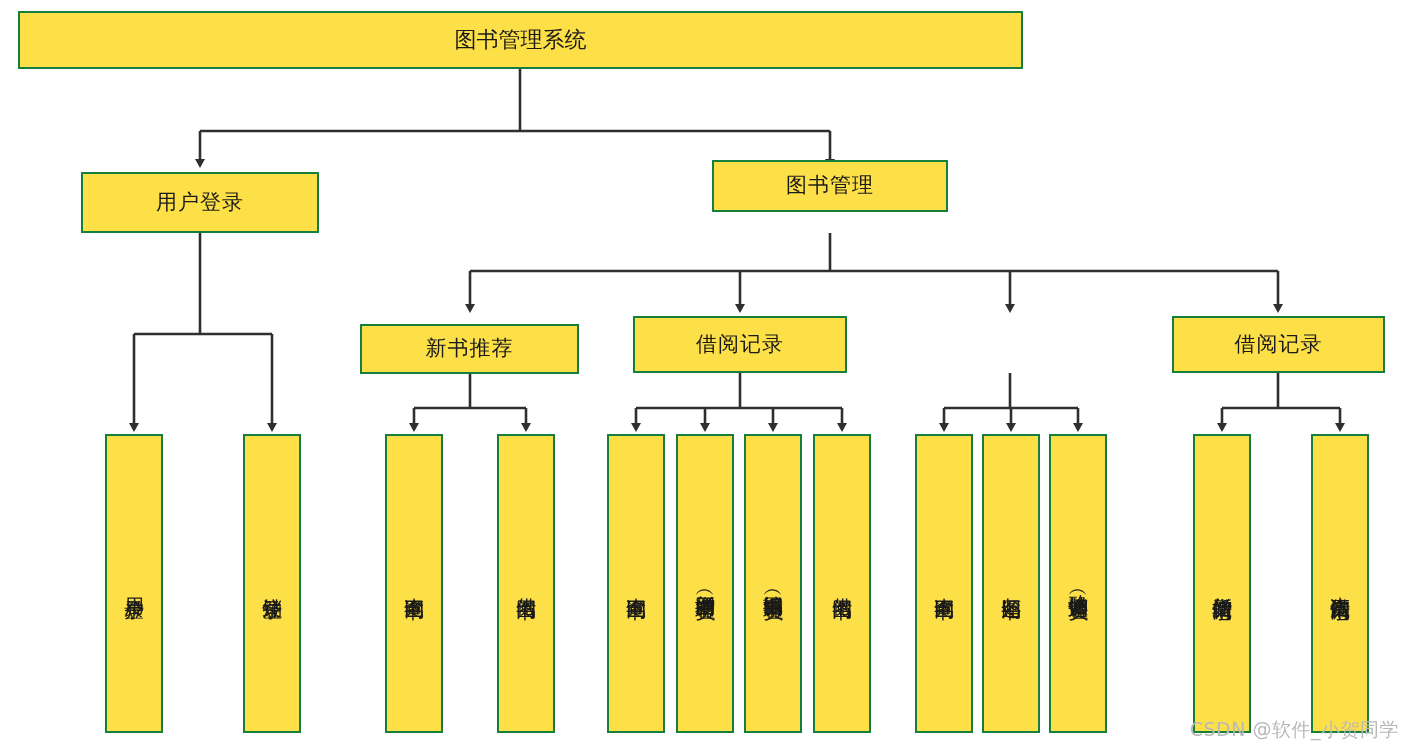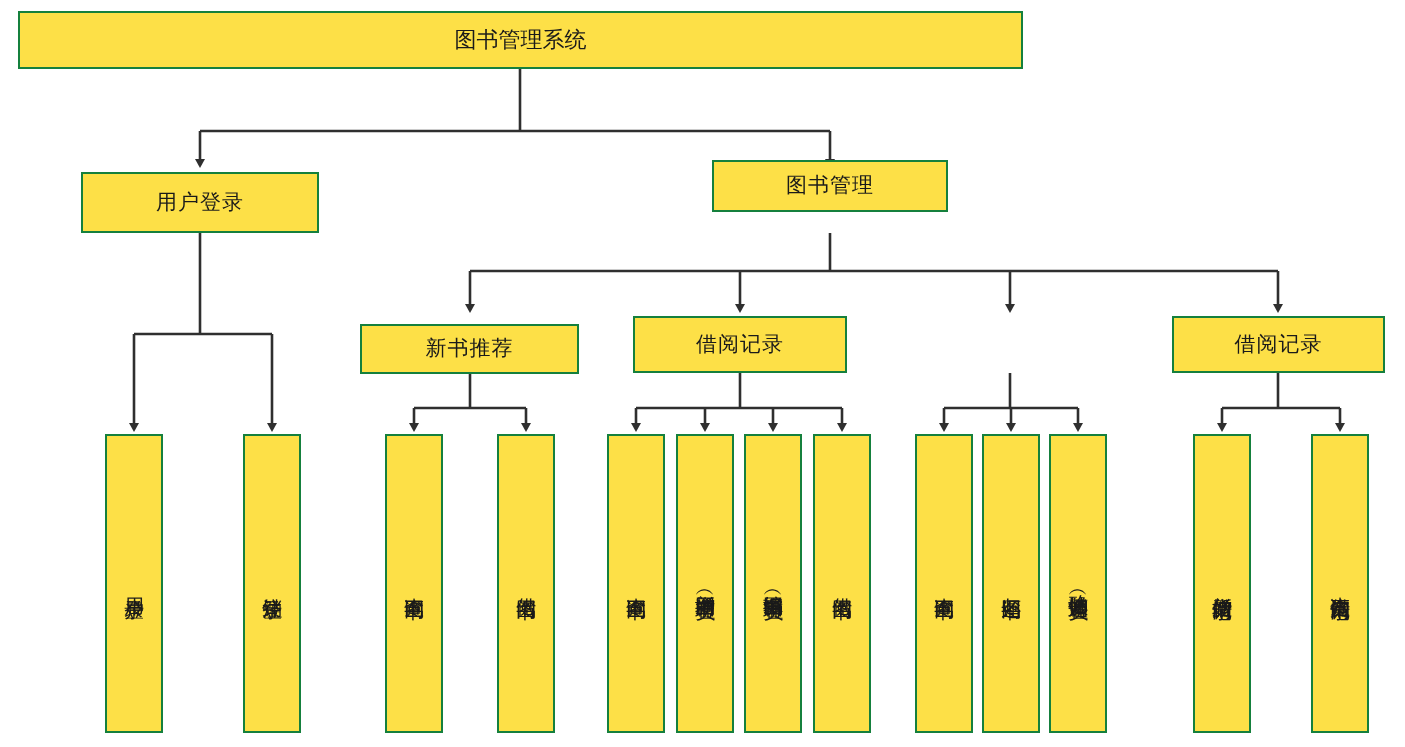--- a/index.html
+++ b/index.html
@@ -184,14 +184,15 @@
     <span class="vtext">确认归还（管理员）</span>
   </div>
 
   <div class="node leaf" style="left:1193px; top:434px; width:58px; height:299px;">
     <span class="vtext">新增借阅记录</span>
   </div>
   <div class="node leaf" style="left:1311px; top:434px; width:58px; height:299px;">
     <span class="vtext">查询借阅记录</span>
   </div>
 
+  <div class="watermark">CSDN @软件_小贺同学</div>
 
 </div>
 
 </body></html>

